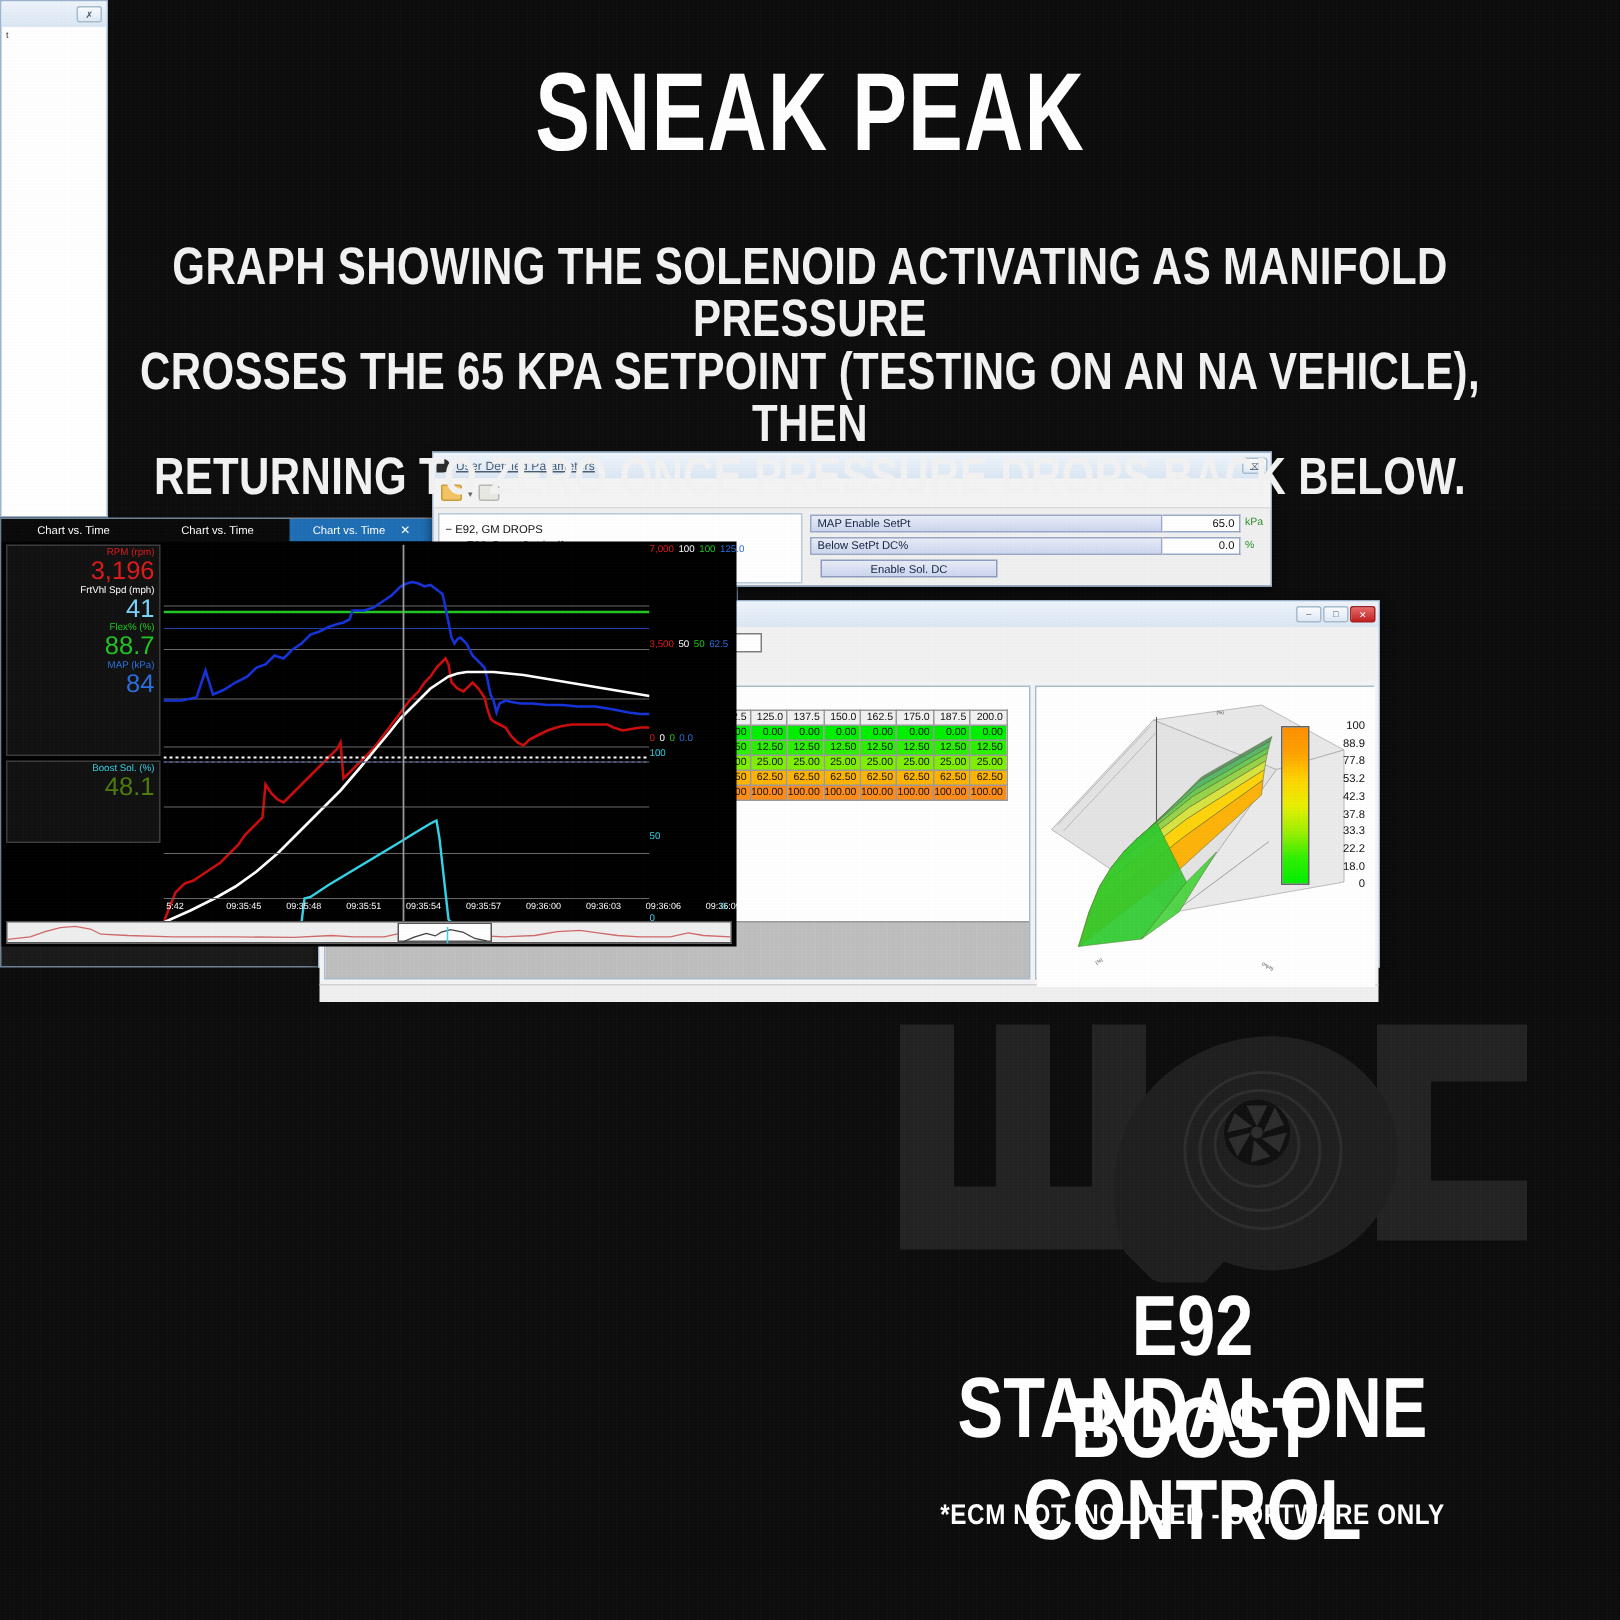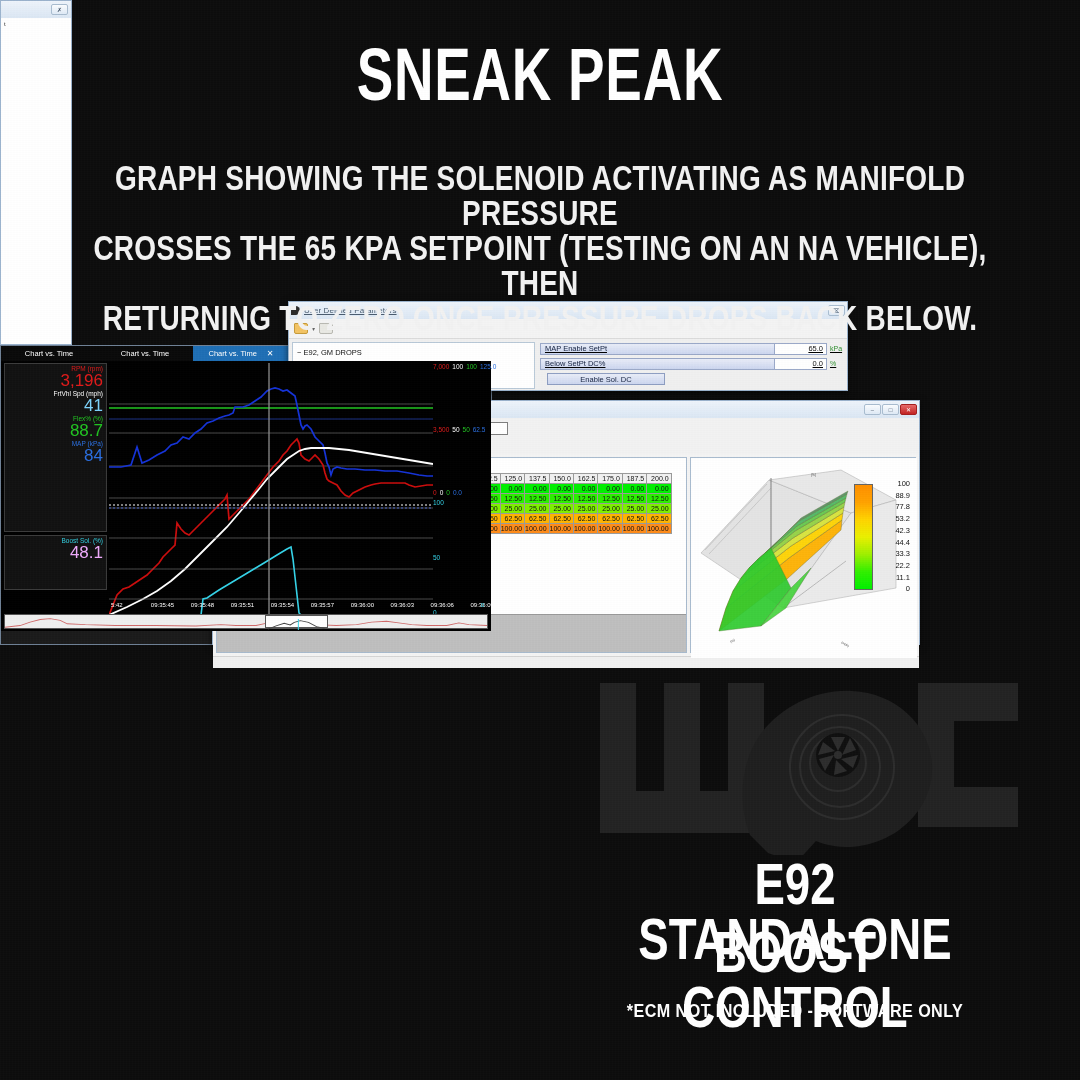--- a/index.html
+++ b/index.html
@@ -63,21 +63,21 @@
   #udp .toolrow { height: 20px; background: #f4f4f4; border-bottom: 1px solid #dcdcdc;
                   display: flex; align-items: center; gap: 4px; padding-left: 5px; }
   .folder-ic { width: 14px; height: 11px; background: #f3c464; border: 1px solid #c79b3a;
                border-radius: 1px 2px 2px 2px; }
   .folder-ic.b { background: #e9e9e4; border-color: #b9b9b2; }
   #udp .body { display: flex; height: 53px; }
   #udp .tree { width: 243px; background: #fff; border: 1px solid #b9c9d8; margin: 3px;
                font-size: 7.5px; color: #111; padding: 4px 0 0 4px; line-height: 11px; }
   #udp .tree .node2 { padding-left: 14px; }
   #udp .params { flex: 1; padding: 4px 4px 0 2px; }
-  .prow { display: flex; height: 12px; margin-bottom: 3px; font-size: 7.5px; text-decoration: underline; }
+  .prow { display: flex; height: 12px; margin-bottom: 3px; font-size: 7.5px; }
   .pname { flex: 1; background: linear-gradient(#e9edf8,#ccd6ef); border: 1px solid #9aa8c8;
            padding-left: 4px; color: #14213f; line-height: 10px; }
   .pval { width: 52px; background: #fff; border: 1px solid #9aa8c8; border-left: 0;
           text-align: right; padding-right: 3px; color: #111; line-height: 10px; }
   .punit { width: 16px; color: #2f8f2f; padding-left: 3px; font-size: 7px; line-height: 11px; }
   .pbtn { width: 118px; height: 12px; background: linear-gradient(#e9edf8,#ccd6ef);
           border: 1px solid #8e9ec2; font-size: 7.5px; color: #14213f;
           display: flex; align-items: center; justify-content: center; margin-left: 7px; }
 
   
@@ -400,24 +400,24 @@
             <line x1="18" y1="96" x2="80" y2="30"></line>
         </g>
       </svg>
       <div class="legend-strip"></div>
       <div class="legend-lbls" id="legend-labels">
           <div>100</div>
           <div>88.9</div>
           <div>77.8</div>
           <div>53.2</div>
           <div>42.3</div>
-          <div>44.4</div>
+          <div>37.8</div>
           <div>33.3</div>
           <div>22.2</div>
-          <div>11.1</div>
+          <div>18.0</div>
           <div>0</div>
         </div>
     </div>
   </div>
   <div class="statusbar"></div>
 </div>
 
 <div id="cvt">
   <div class="tabbar">
     <div class="tab">
@@ -430,33 +430,33 @@
       <span>Chart vs. Time</span>
       <span class="x">✕</span>
     </div>
     <div class="tabspacer"></div>
     <div class="tabarrow">▾</div>
   </div>
 
   <div class="chartbody">
 
     <div class="gaugecol">
-      <div class="gbox" style="height:169px">
+      <div class="gbox" style="height:141px">
         <div class="glabel" style="color:#e01b1b">RPM (rpm)</div>
         <div class="gval" style="color:#e01b1b">3,196</div>
         <div class="glabel" style="color:#ffffff">FrtVhl Spd (mph)</div>
         <div class="gval" style="color:#7dd3fc">41</div>
         <div class="glabel" style="color:#22c522">Flex% (%)</div>
         <div class="gval" style="color:#22c522">88.7</div>
         <div class="glabel" style="color:#2b6fe0">MAP (kPa)</div>
         <div class="gval" style="color:#2b6fe0">84</div>
       </div>
       <div class="gbox" style="height:55px;margin-top:3px">
         <div class="glabel" style="color:#34cfe0">Boost Sol. (%)</div>
-        <div class="gval" style="color:#f0abfc">48.1</div>
+        <div class="gval" style="color:#4d7c0f">48.1</div>
       </div>
     </div>
 
     <div class="plotarea">
       <svg width="324" height="252" viewBox="0 0 324 252">
         <rect x="0" y="0" width="324" height="252" fill="#000"></rect>
         <g stroke="#6a6a6a" stroke-width=".7">
           <line x1="0" y1="41" x2="324" y2="41"></line>
           <line x1="0" y1="70" x2="324" y2="70"></line>
           <line x1="0" y1="103" x2="324" y2="103"></line>

